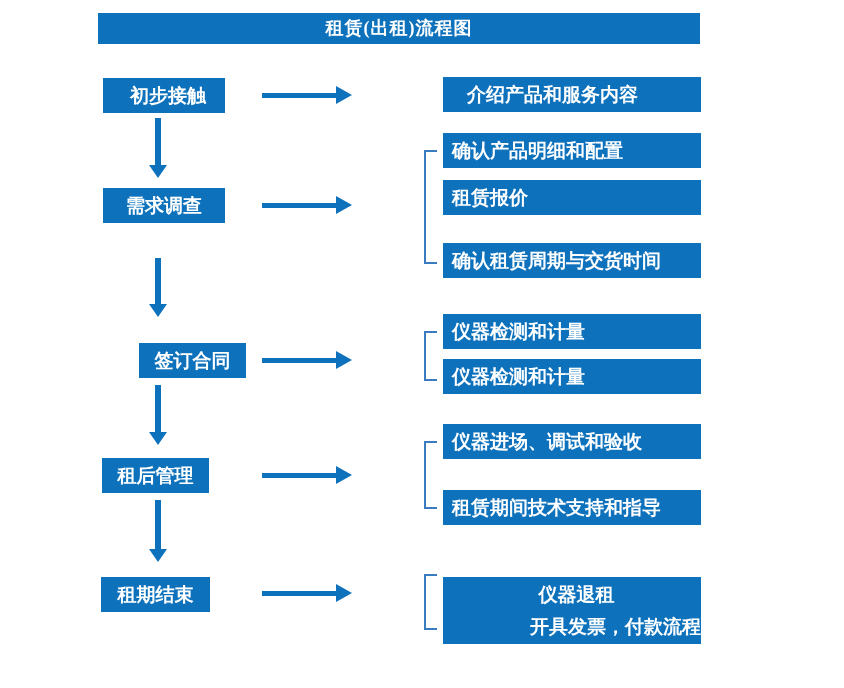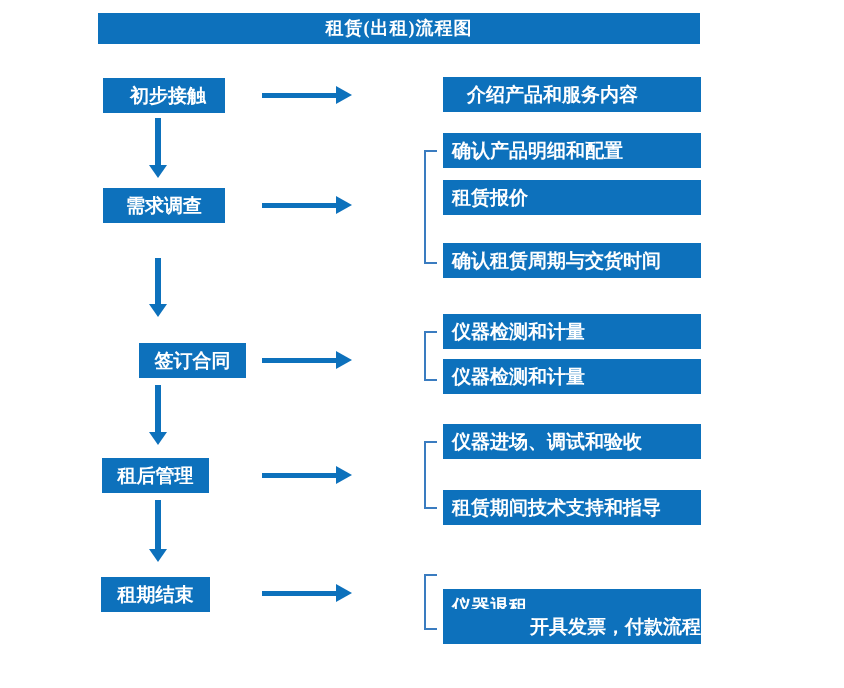--- a/index.html
+++ b/index.html
@@ -100,16 +100,16 @@
   <div class="bluebox detail" style="top:133px;">确认产品明细和配置</div>
   <div class="bluebox detail" style="top:180px;">租赁报价</div>
   <div class="bluebox detail" style="top:243px;">确认租赁周期与交货时间</div>
 
   <div class="bluebox detail" style="top:314px;">仪器检测和计量</div>
   <div class="bluebox detail" style="top:359px;">仪器检测和计量</div>
 
   <div class="bluebox detail" style="top:424px;">仪器进场、调试和验收</div>
   <div class="bluebox detail" style="top:490px;">租赁期间技术支持和指导</div>
 
-  <div class="bluebox detail" style="top:589px;">仪器退租</div>
+  <div class="bluebox detail" style="top:577px;text-align:center;">仪器退租</div>
   <div class="bluebox detail" style="top:609px;text-align:right;">开具发票，付款流程</div>
 
 </div>
 
 </body></html>

